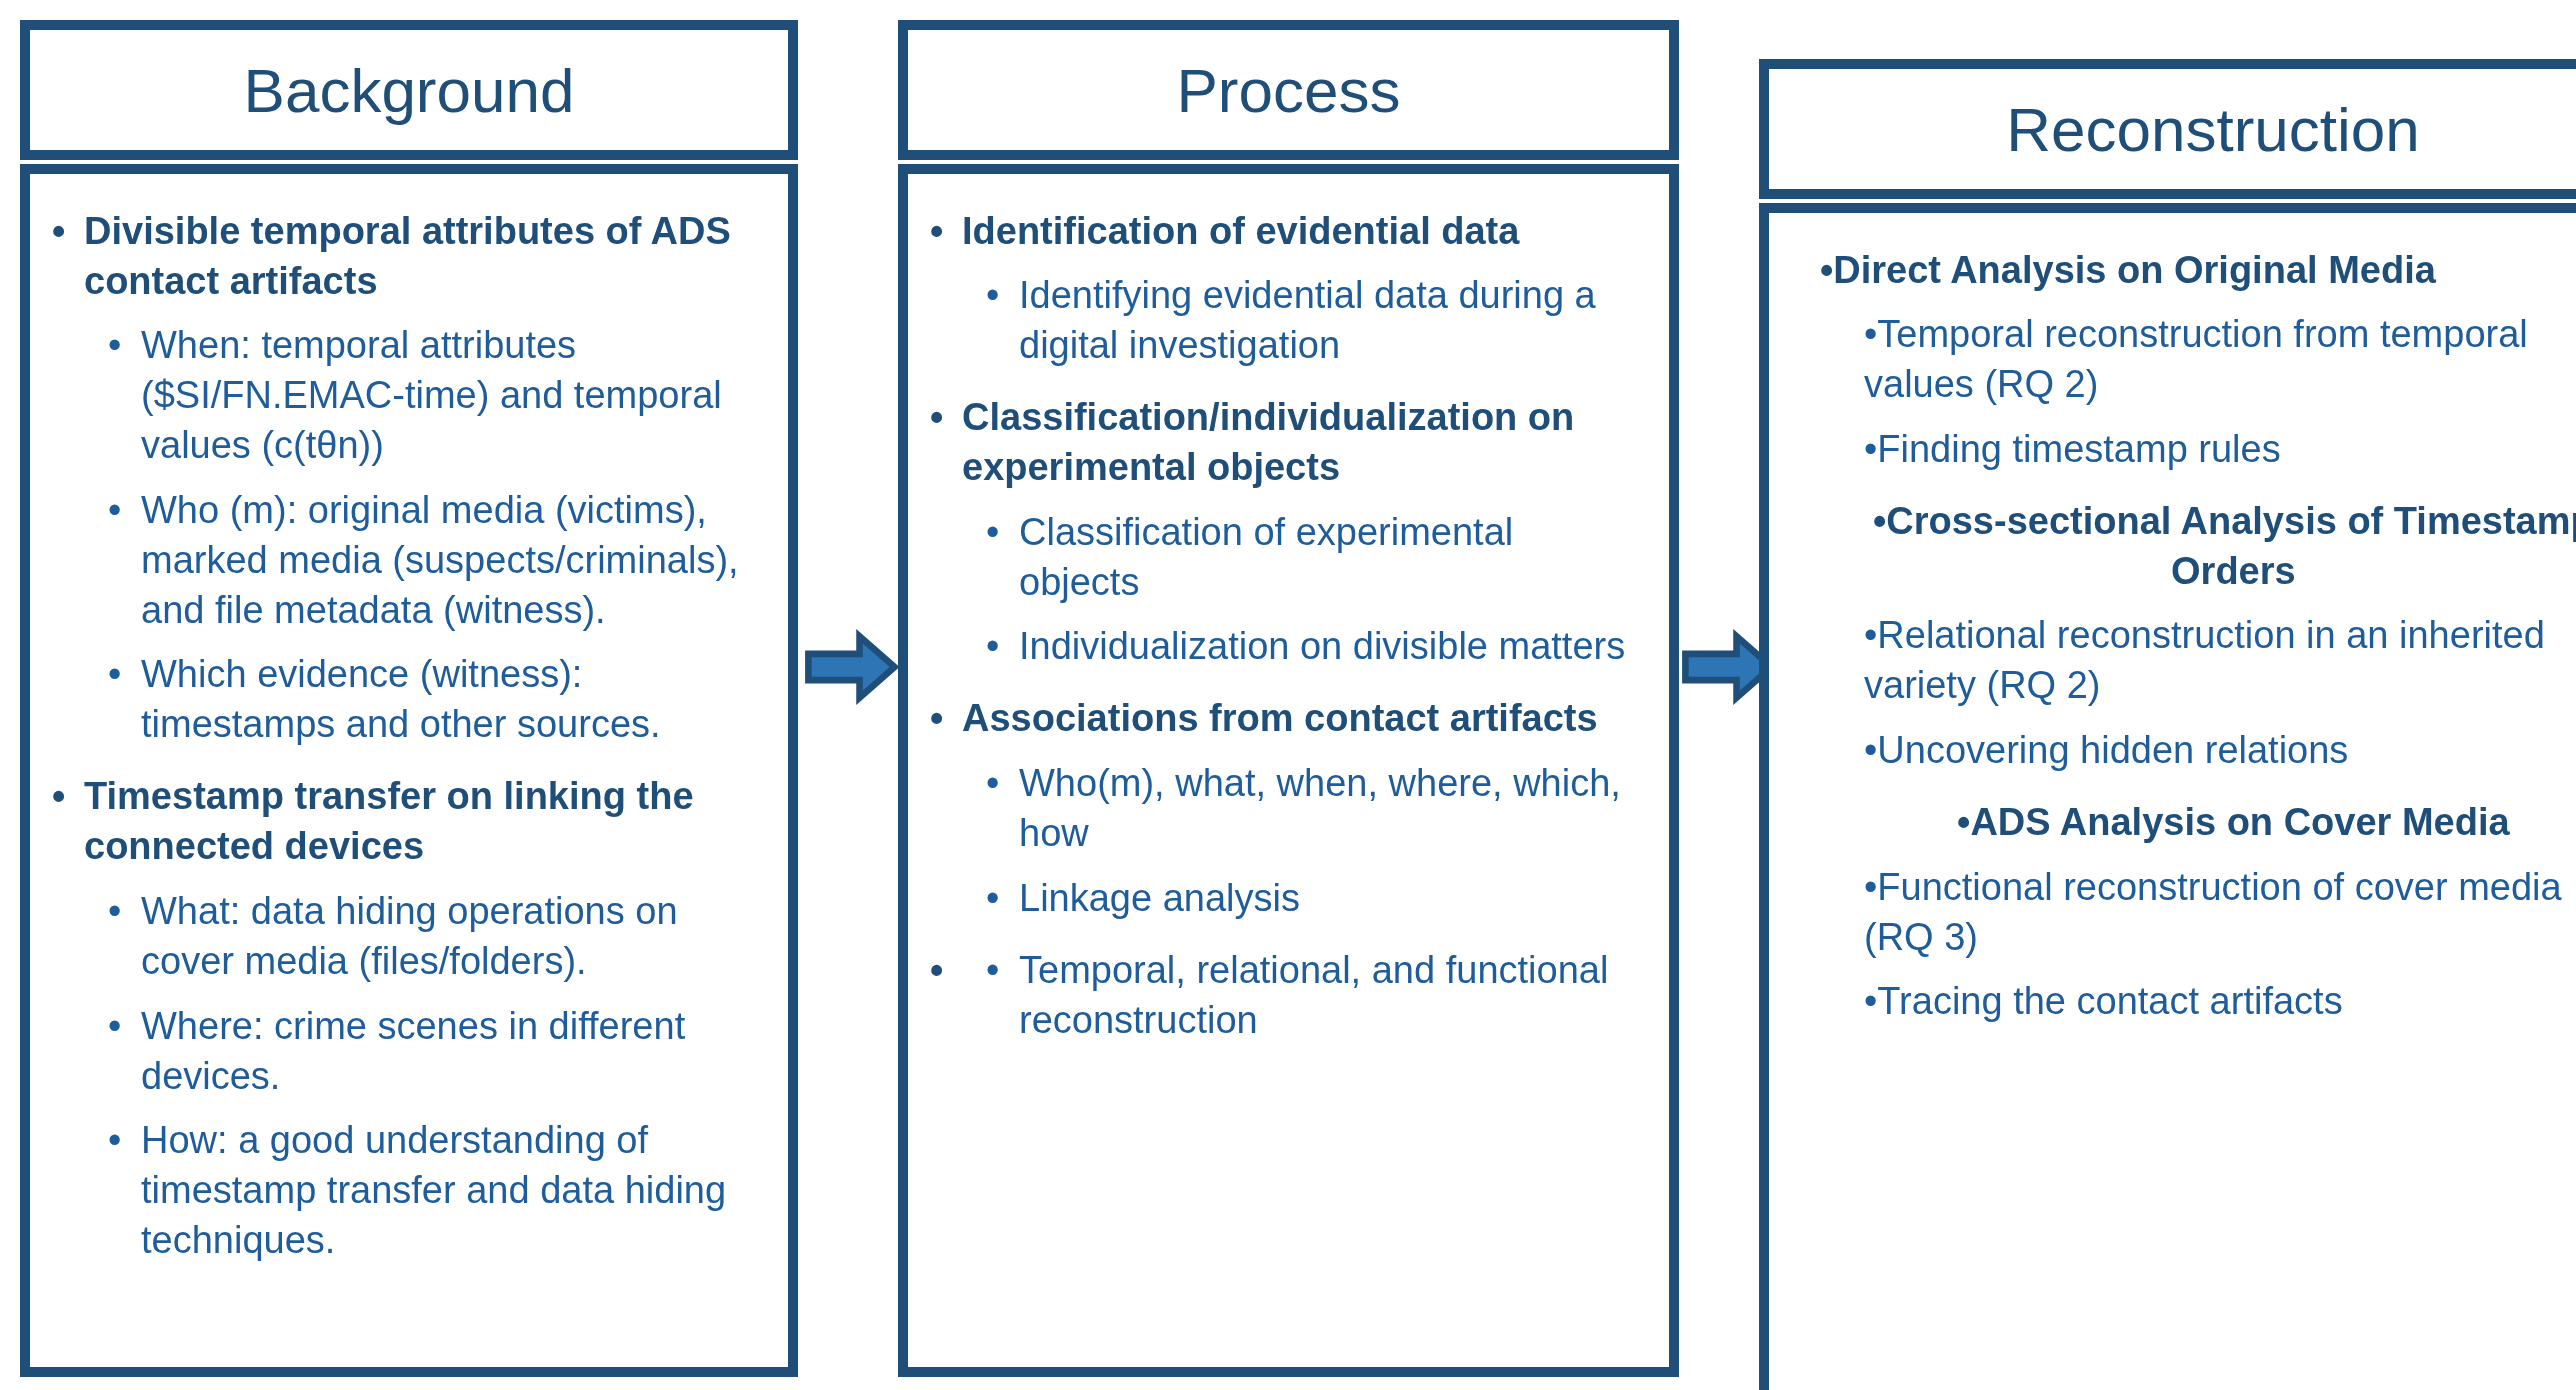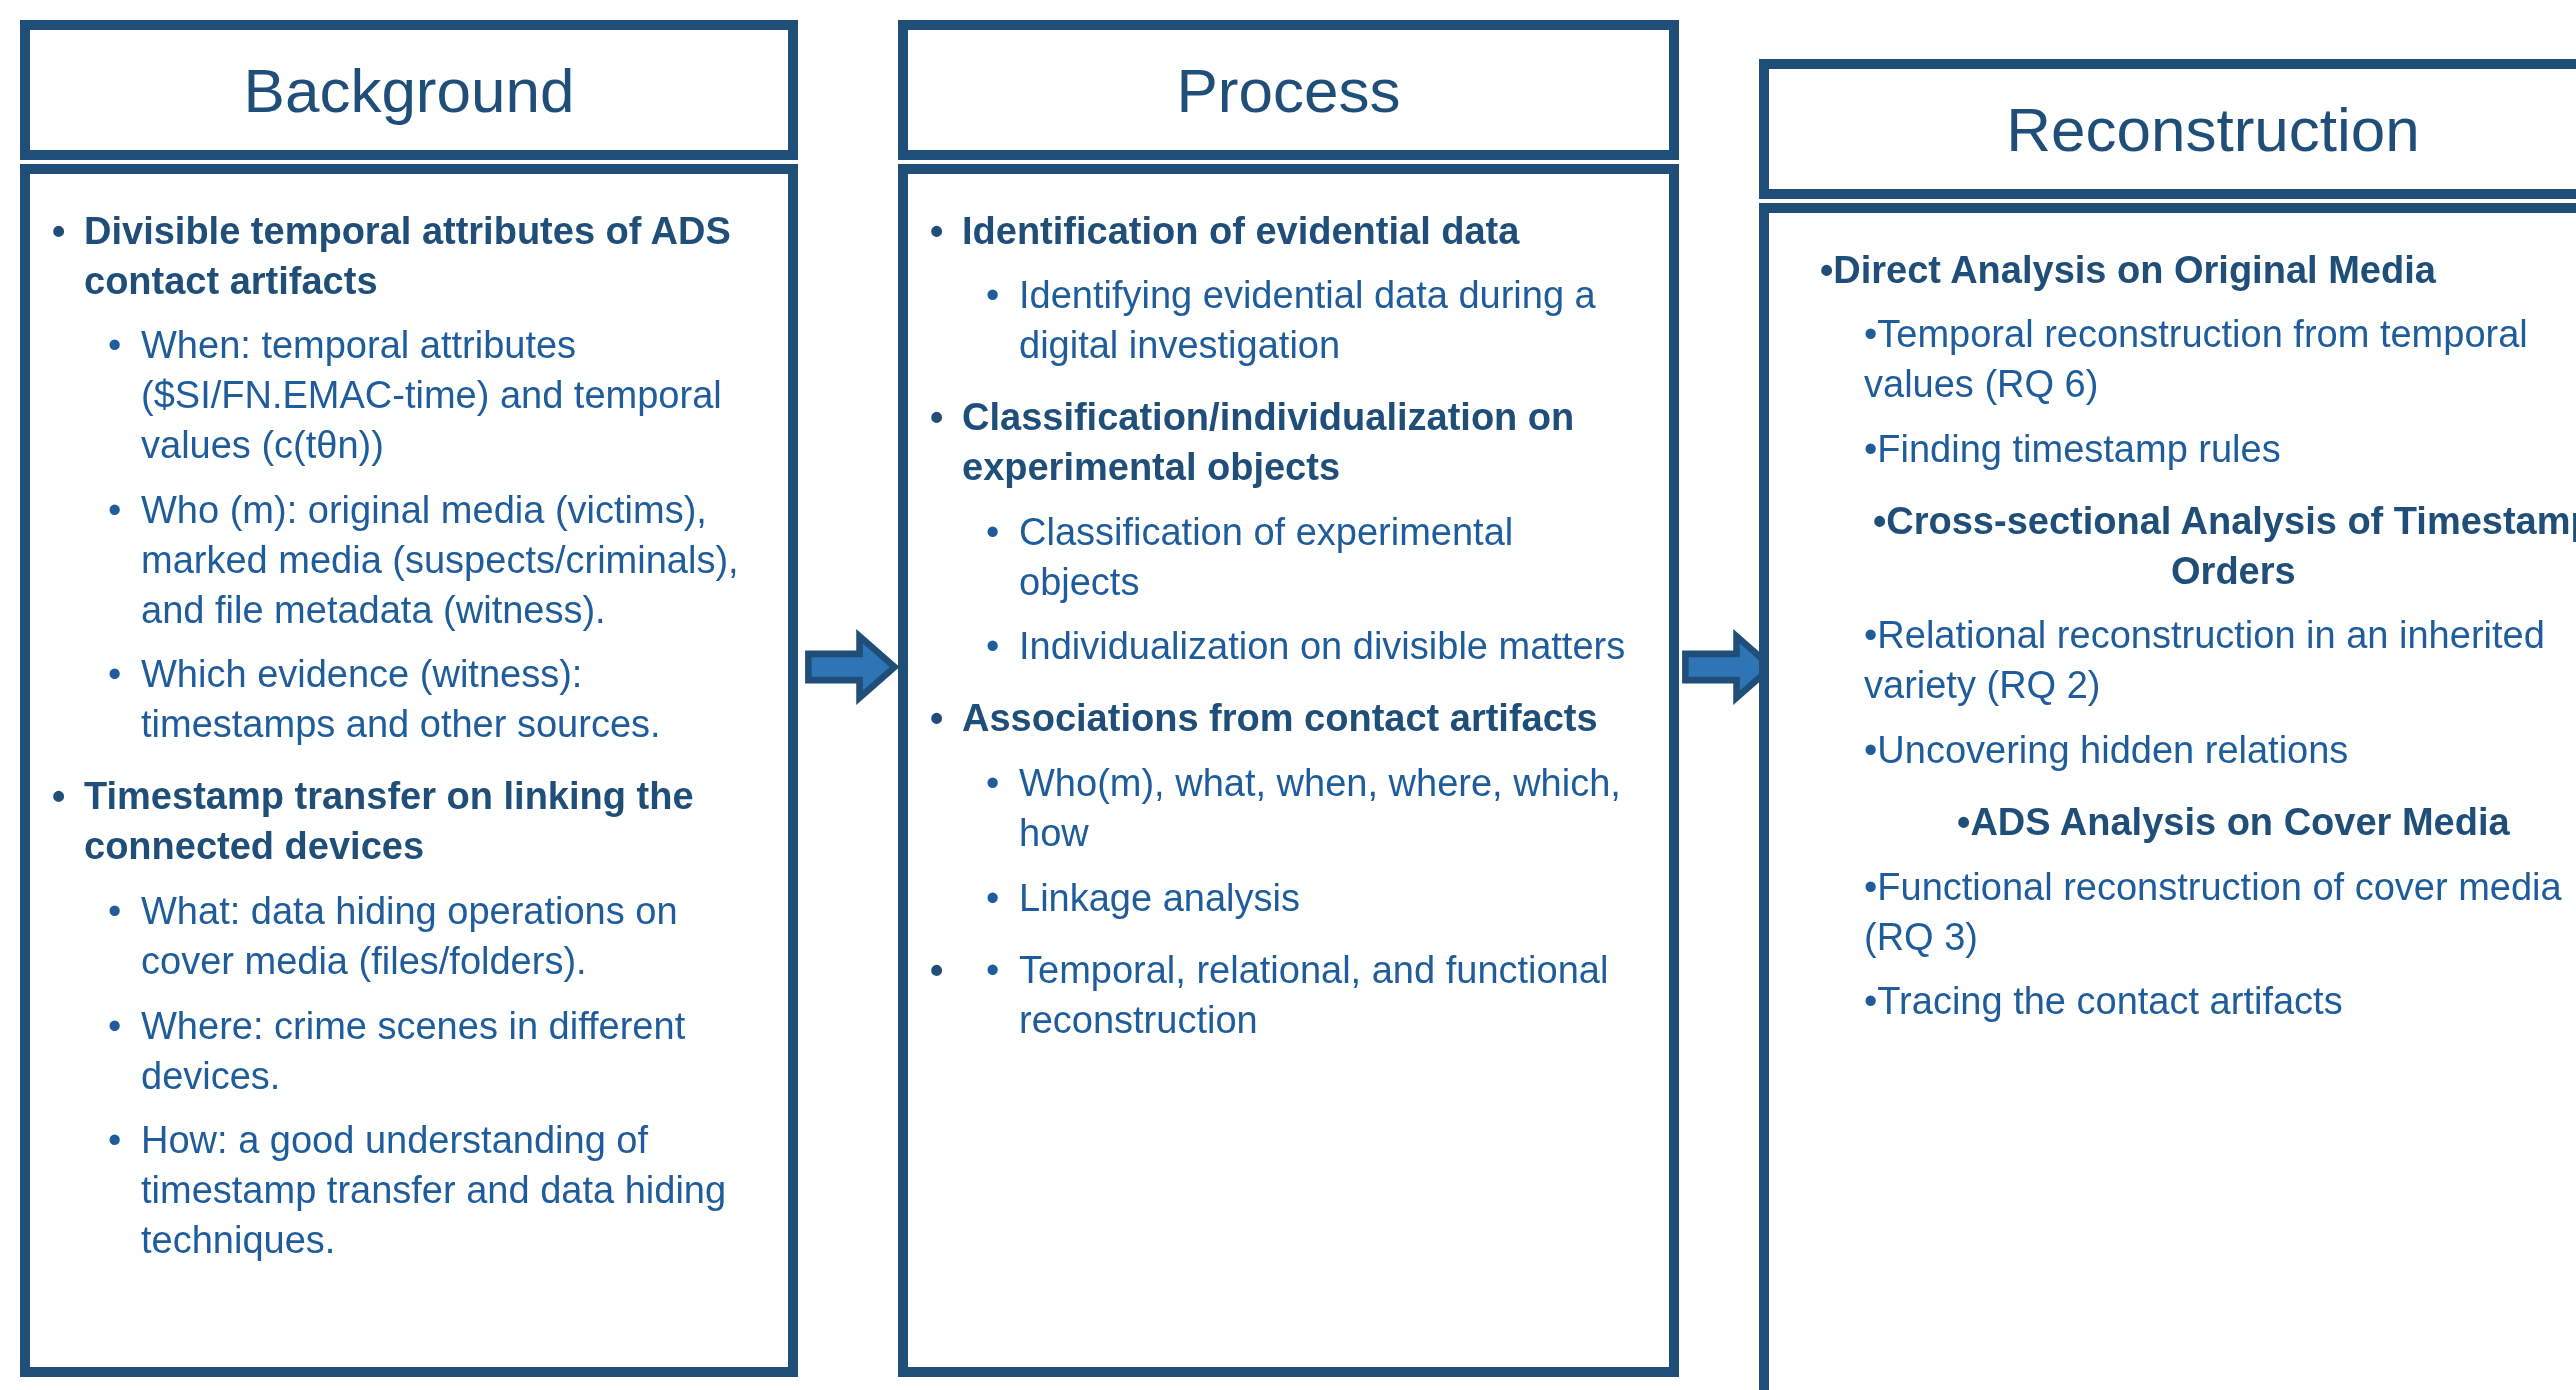--- a/index.html
+++ b/index.html
@@ -100,21 +100,21 @@
 <svg class="arrow" style="left:1681px;" viewBox="0 0 130 104">
   <path d="M6 34 L76 34 L76 10 L124 52 L76 94 L76 70 L6 70 Z" fill="#2E75B6" stroke="#1F4E79" stroke-width="9" stroke-linejoin="miter"></path>
 </svg>
 
 <div class="panel col3" style="left:1759px;width:908px;margin-top:39px;">
   <div class="panel-header">
     <span class="panel-title">Reconstruction</span>
   </div>
   <div class="panel-body">
     <div class="item l1"><span class="txt">•Direct Analysis on Original Media</span></div>
-    <div class="item l2"><span class="txt">•Temporal reconstruction from temporal values (RQ 6)</span></div>
+    <div class="item l2"><span class="txt">•Temporal reconstruction from temporal values (RQ 2)</span></div>
     <div class="item l2"><span class="txt">•Finding timestamp rules</span></div>
     <div class="item l1"><span class="txt">•Cross-sectional Analysis of Timestamp Orders</span></div>
     <div class="item l2"><span class="txt">•Relational reconstruction in an inherited variety (RQ 2)</span></div>
     <div class="item l2"><span class="txt">•Uncovering hidden relations</span></div>
     <div class="item l1"><span class="txt">•ADS Analysis on Cover Media</span></div>
     <div class="item l2"><span class="txt">•Functional reconstruction of cover media (RQ 3)</span></div>
     <div class="item l2"><span class="txt">•Tracing the contact artifacts</span></div>
   </div>
 </div>
 

